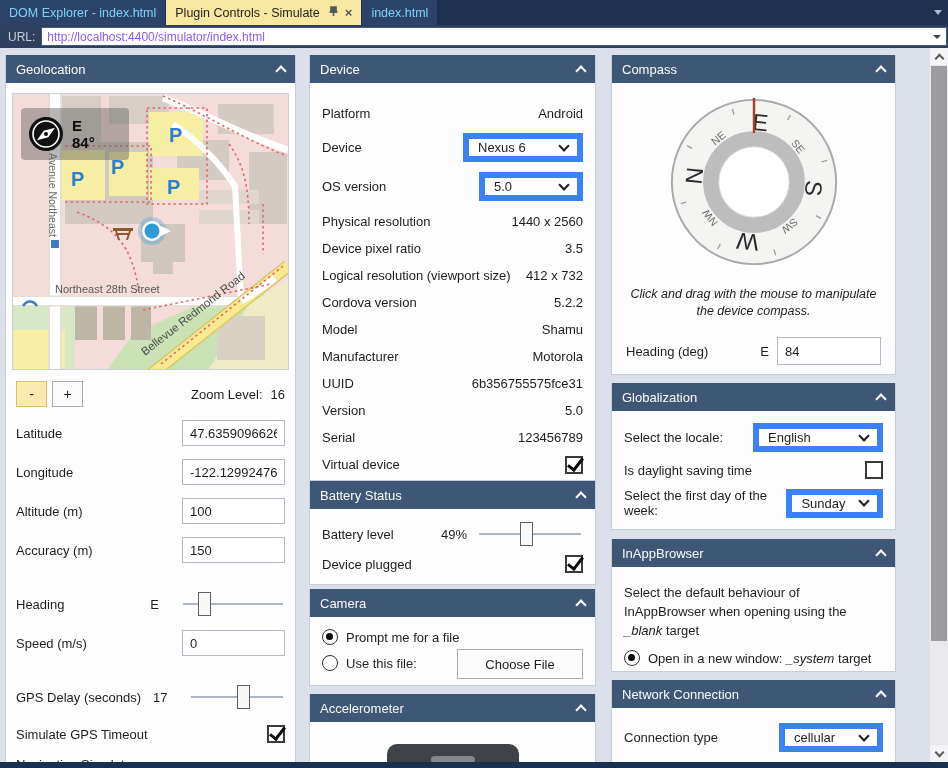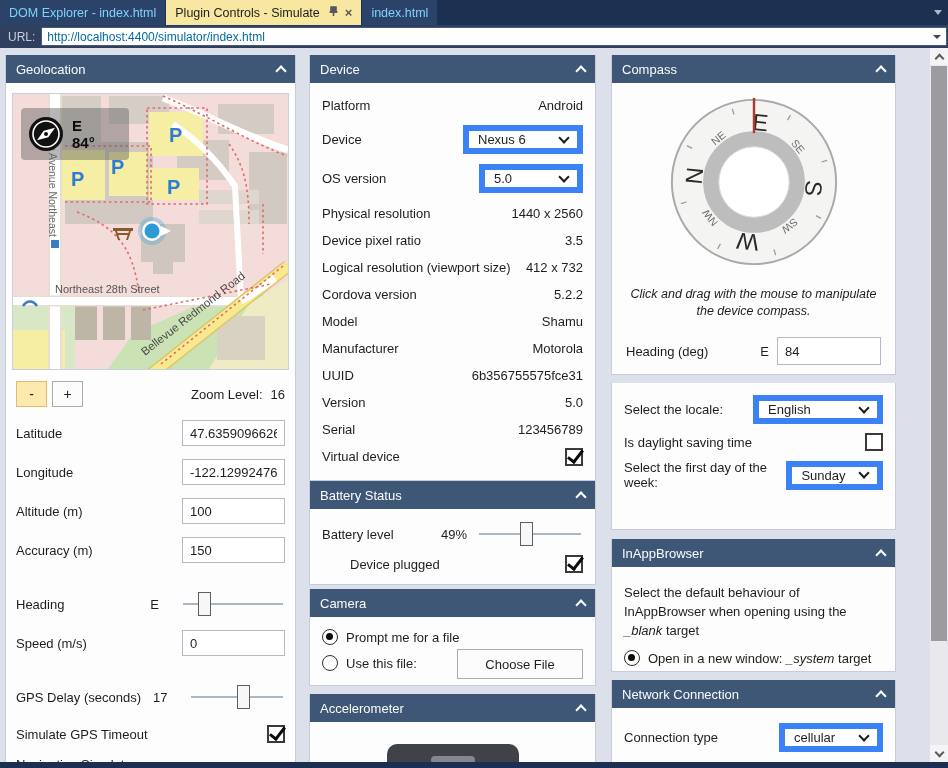--- a/index.html
+++ b/index.html
@@ -11,21 +11,21 @@
   .tab { display:flex; align-items:center; padding:0 9px; font-size:12.5px; color:#7dd3fc; background:#2B4368; margin-right:1px; cursor:default; }
   .tab.active { background:#F8E7A0; color:#1E1E1E; }
   .tab .pin-icon { margin-left:8px; }
   .tab .close-icon { margin-left:6px; color:#53575E; font-size:13px; font-weight:bold; }
   .tabbar .overflow-arrow { margin-left:auto; align-self:center; margin-right:6px; width:0; height:0; border-left:4px solid transparent; border-right:4px solid transparent; border-top:5px solid #AEB8C8; }
 
   
   .urlbar { position:absolute; left:0; top:25px; width:948px; height:23px; background:#2F405E; display:flex; align-items:center; }
   .urlbar .url-label { color:#C7CDD9; font-size:12px; margin:0 6px 0 8px; }
   .url-combo { flex:1; height:19px; background:#FFFFFF; border:1px solid #465A78; display:flex; align-items:center; margin-right:1px; }
-  .url-combo .url-text { flex:1; font-size:12px; color:#0369a1; padding-left:5px; white-space:nowrap; overflow:hidden; }
+  .url-combo .url-text { flex:1; font-size:12px; color:#8b5cf6; padding-left:5px; white-space:nowrap; overflow:hidden; }
   .url-combo .combo-arrow-sm { width:0;height:0;border-left:4px solid transparent;border-right:4px solid transparent;border-top:4px solid #444; margin-right:5px; }
 
   
   .panel { position:absolute; background:#FDFDFD; border:1px solid #C6CCDA; border-top:none; overflow:hidden; }
   .panel-header { height:28px; background:#3F5777; color:#FBFBFB; display:flex; align-items:center; justify-content:space-between; padding:0 10px; font-size:13px; }
   .chev-up-white { width:8px; height:8px; border-top:2px solid #FFF; border-left:2px solid #FFF; transform:rotate(45deg); margin-top:4px; }
   .panel-body { padding:8px 12px; }
 
   .row { display:flex; align-items:center; justify-content:space-between; }
   .lbl { color:#1E1E1E; }
@@ -278,21 +278,21 @@
     </div>
   </div>
 </div>
 
 <div class="panel" style="left:309px; top:55px; width:287px; height:426px;">
   <div class="panel-header">
     <span>Device</span>
     <span class="chev-up-white"></span>
   </div>
   <div class="panel-body">
-    <div class="srow" style="height:24px; margin-top:2px;text-align:right;">
+    <div class="srow" style="height:24px; margin-top:10px;text-align:right;">
       <span class="lbl">Platform</span>
       <span class="val">Android</span>
     </div>
     <div class="drow" style="margin-top:8px;">
       <span class="lbl">Device</span>
       <span class="combo" style="width:120px">
         <span>Nexus 6</span>
         <span class="combo-chev"></span>
       </span>
     </div>
@@ -355,21 +355,21 @@
   </div>
   <div class="panel-body">
     <div class="row" style="margin-top:4px;">
       <span class="lbl">Battery level</span>
       <span style="margin-left:auto">49%</span>
       <span class="slider" style="max-width:106px">
         <span class="track"></span>
         <span class="thumb" style="left:47%"></span>
       </span>
     </div>
-    <div class="row" style="margin-top:8px;margin-left:28px;">
+    <div class="row" style="margin-top:8px;">
       <span class="lbl">Device plugged</span>
       <span class="checkbox checked"></span>
     </div>
   </div>
 </div>
 
 <div class="panel" style="left:309px; top:589px; width:287px; height:97px;">
   <div class="panel-header">
     <span>Camera</span>
     <span class="chev-up-white"></span>
@@ -439,20 +439,24 @@
     <div class="instr">Click and drag with the mouse to manipulate the device compass.</div>
     <div class="row" style="margin-top:17px; padding:0 2px;">
       <span class="lbl">Heading (deg)</span>
       <span style="margin-left:auto; margin-right:8px;">E</span>
       <input class="tb" style="width: 104px; height: 28px;" value="84">
     </div>
   </div>
 </div>
 
 <div class="panel" style="left:611px; top:383px; width:285px; height:147px;">
+  <div class="panel-header">
+    <span>Globalization</span>
+    <span class="chev-up-white"></span>
+  </div>
   <div class="panel-body">
     <div class="row" style="margin-top:4px;gap:12px;">
       <span class="lbl">Select the locale:</span>
       <span class="combo" style="width:130px">
         <span>English</span>
         <span class="combo-chev"></span>
       </span>
     </div>
     <div class="row" style="margin-top:9px;">
       <span class="lbl">Is daylight saving time</span>

